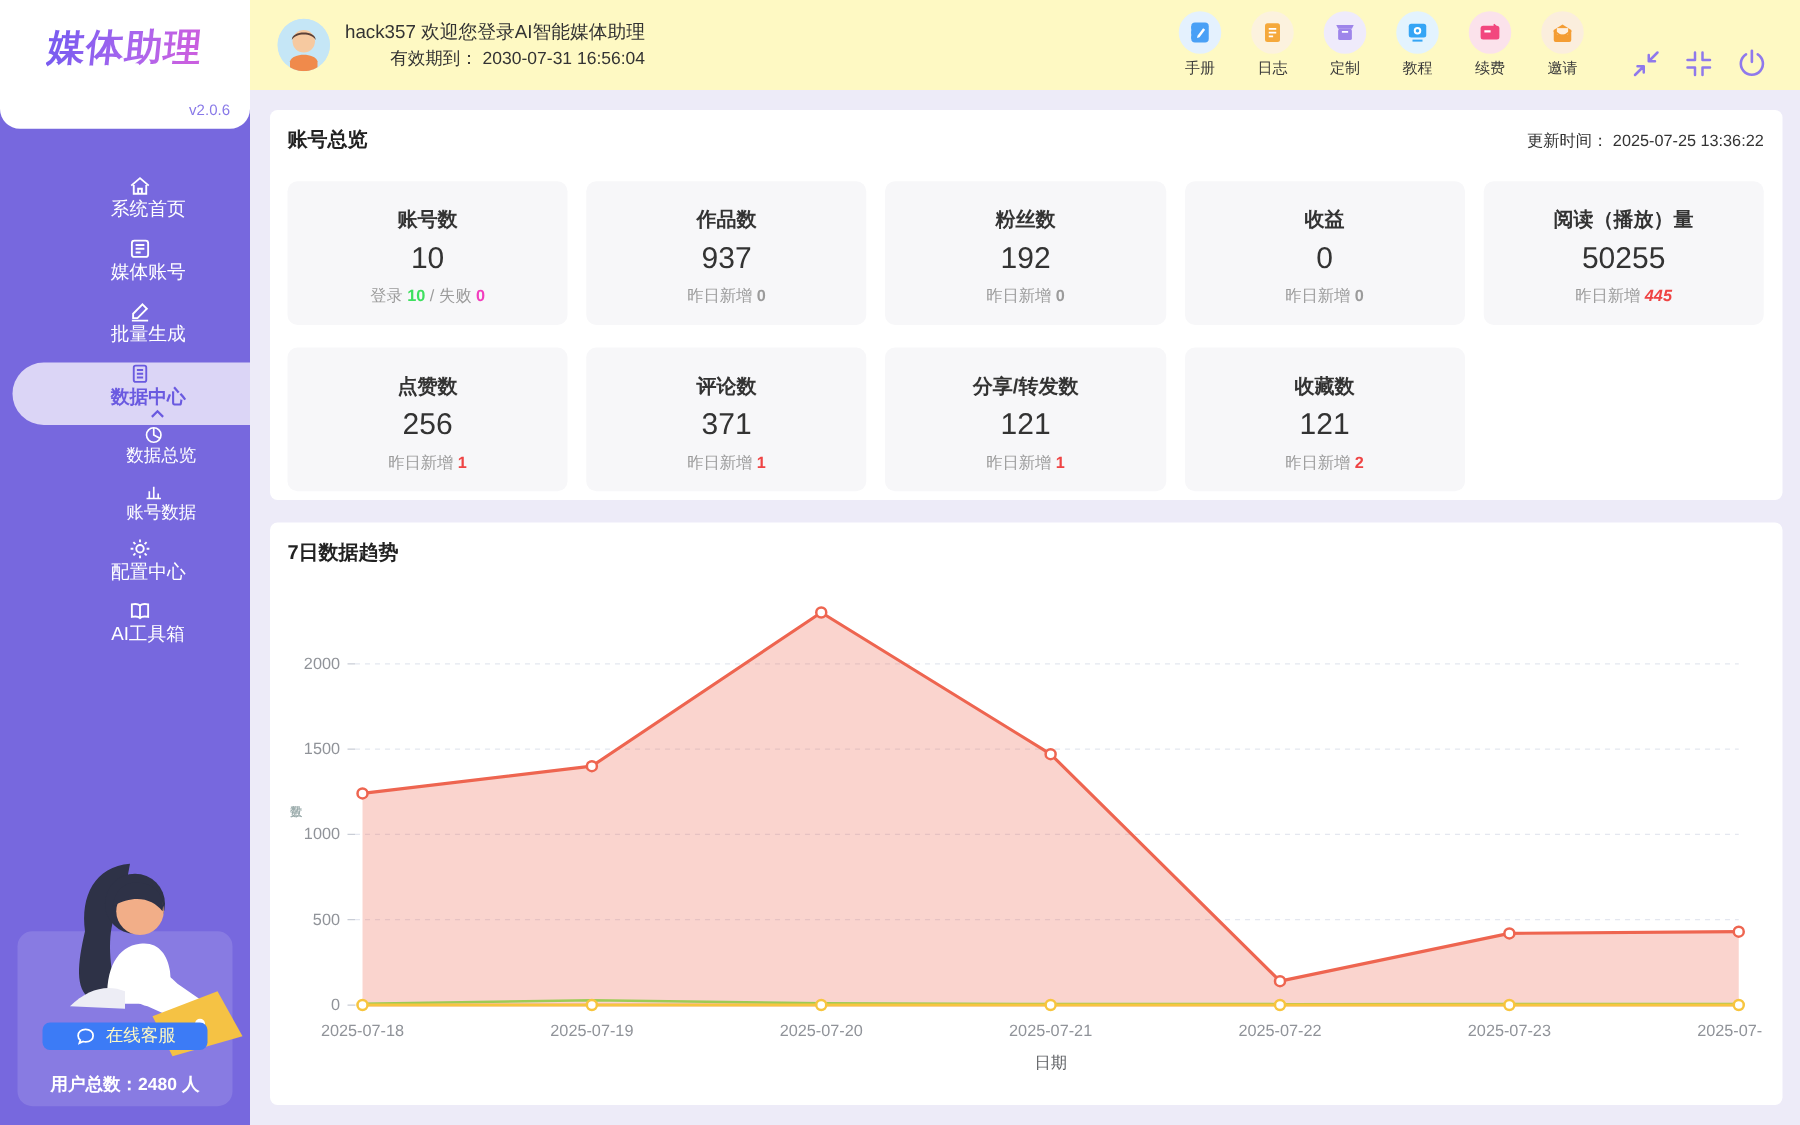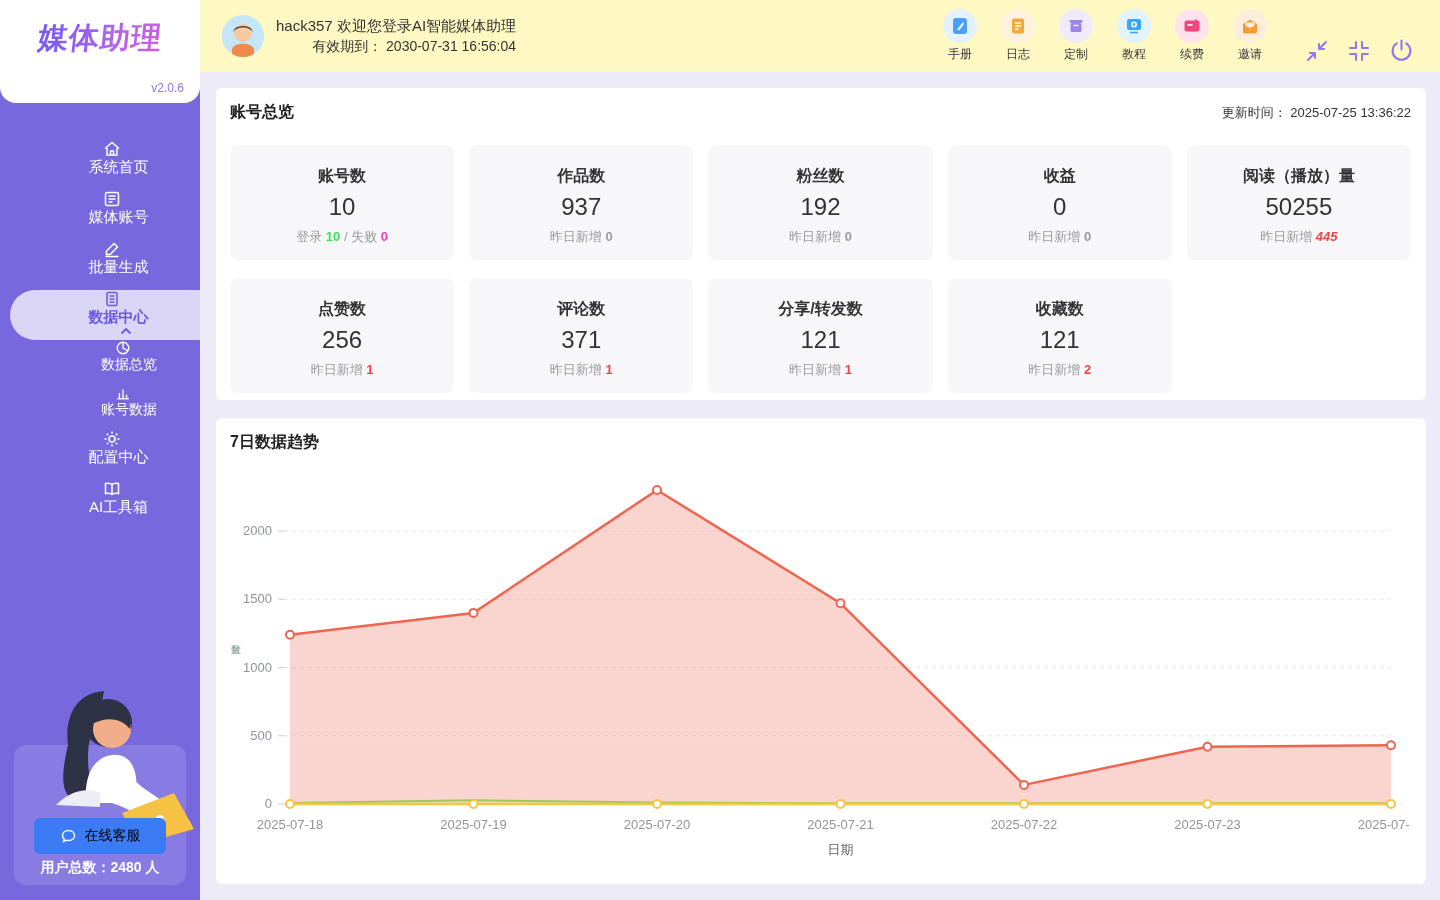--- a/index.html
+++ b/index.html
@@ -21,22 +21,22 @@
     font-size:15px; cursor:pointer;flex-direction:column; }
   .menu li.sub { height:45px; padding-left:58px; font-size:14px; }
   .menu li .mi { width:18px; height:18px; margin-right:14px; flex:none; }
   .menu li.sub .mi { width:16px; height:16px; margin-right:12px; }
   .menu li.active { background:#DBD5F6; color:#6A5AE0; margin-left:10px;
     padding-left:27px; border-radius:25px 0 0 25px; font-weight:bold; }
   .menu li.active .chev { margin-left:14px; }
   .side-foot { position:absolute; left:14px; right:14px; bottom:15px;
     background:rgba(255,255,255,0.13); border-radius:12px; height:140px; }
   .woman { position:absolute; left:12px; top:-62px; }
-  .cs-btn { position:absolute; left:20px; right:20px; top:73px; height:36px;
-    background:#3C7BF6; color:#000000; border:none; border-radius:6px; font-size:14px;
+  .cs-btn { position:absolute; left:20px; right:20px; top:73px; height:22px;
+    background:#3C7BF6; color:#fef9c3; border:none; border-radius:6px; font-size:14px;
     display:flex; align-items:center; justify-content:center; gap:8px; cursor:pointer;
     font-family:inherit; }
   .total-users { position:absolute; bottom:8px; width:100%; text-align:center;
     font-size:14px; font-weight:bold; color:#fff; }
 
   
   .header { position:fixed; left:200px; top:0; width:1240px; height:72px;
     background:#fef9c3; display:flex; align-items:center; padding:0 26px 0 22px; z-index:4; }
   .avatar { width:42px; height:42px; border-radius:50%; background:#C5E6F6;
     overflow:hidden; flex:none; }

